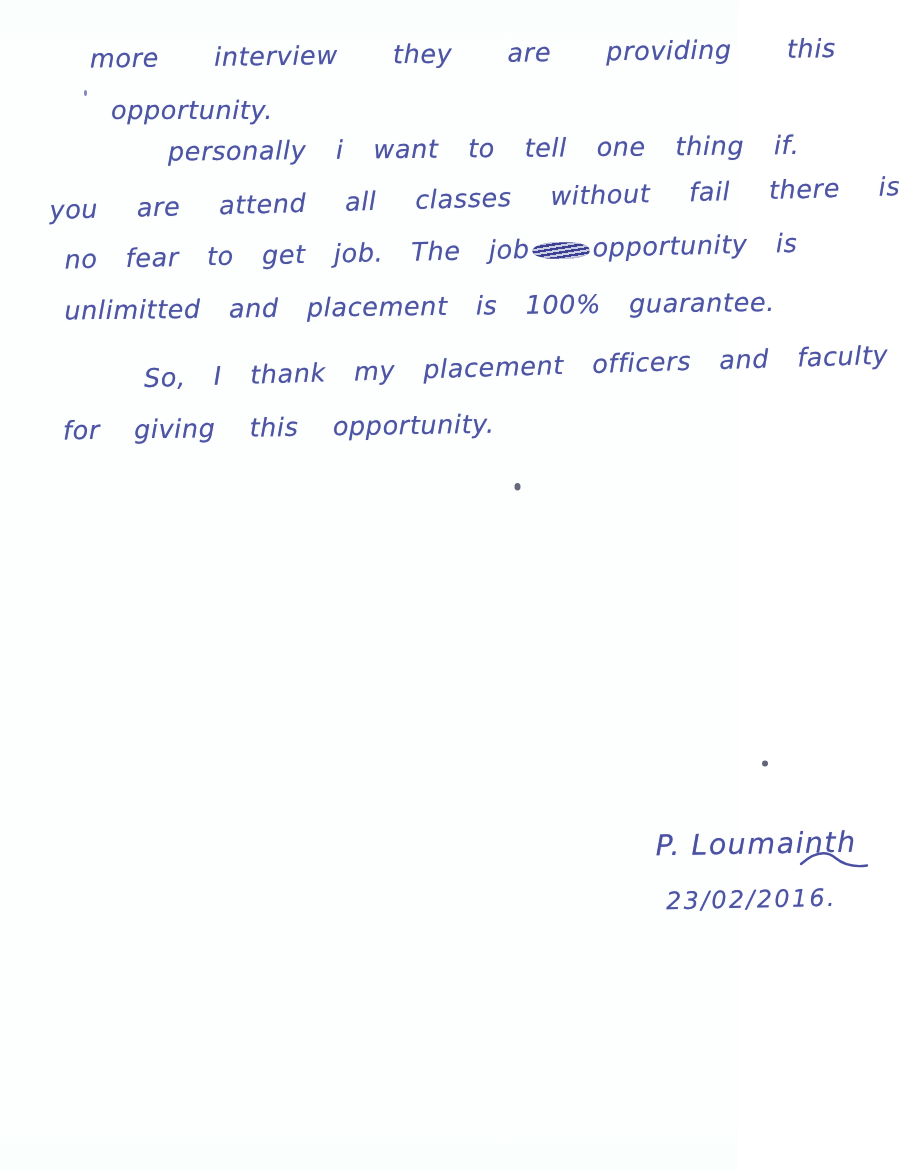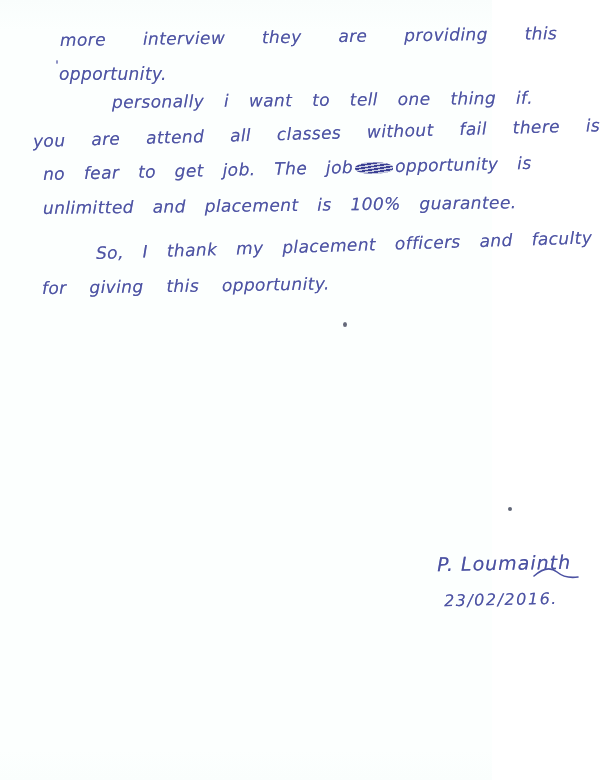--- a/index.html
+++ b/index.html
@@ -20,21 +20,21 @@
     white-space: nowrap;
     font-family: "DejaVu Sans", sans-serif;
     font-style: italic;
     font-size: 17px;
     color: #4e54a4;
     letter-spacing: 0.4px;
     text-shadow: 0 0 0.5px rgba(78,84,164,0.55);
     transform-origin: left center;
   }
   .l1 { left: 60px;  top: 30px;  word-spacing: 31px; transform: rotate(-0.8deg); }
-  .l2 { left: 59px;  top: 64px;  word-spacing: 8px; }
+  .l2 { left: 74px;  top: 64px;  word-spacing: 8px; }
   .l3 { left: 112px; top: 92px;  word-spacing: 14px; transform: rotate(-0.6deg); }
   .l4 { left: 33px;  top: 131px; word-spacing: 20px; transform: rotate(-1.6deg); }
   .l5 { left: 43px;  top: 164px; word-spacing: 13px; transform: rotate(-1.3deg); }
   .l6 { left: 43px;  top: 198px; word-spacing: 13px; transform: rotate(-0.7deg); }
   .l7 { left: 96px;  top: 243px; word-spacing: 13px; transform: rotate(-1.8deg); }
   .l8 { left: 42px;  top: 278px; word-spacing: 17px; transform: rotate(-0.9deg); }
 
   
   .scribble {
     display: inline-block;

